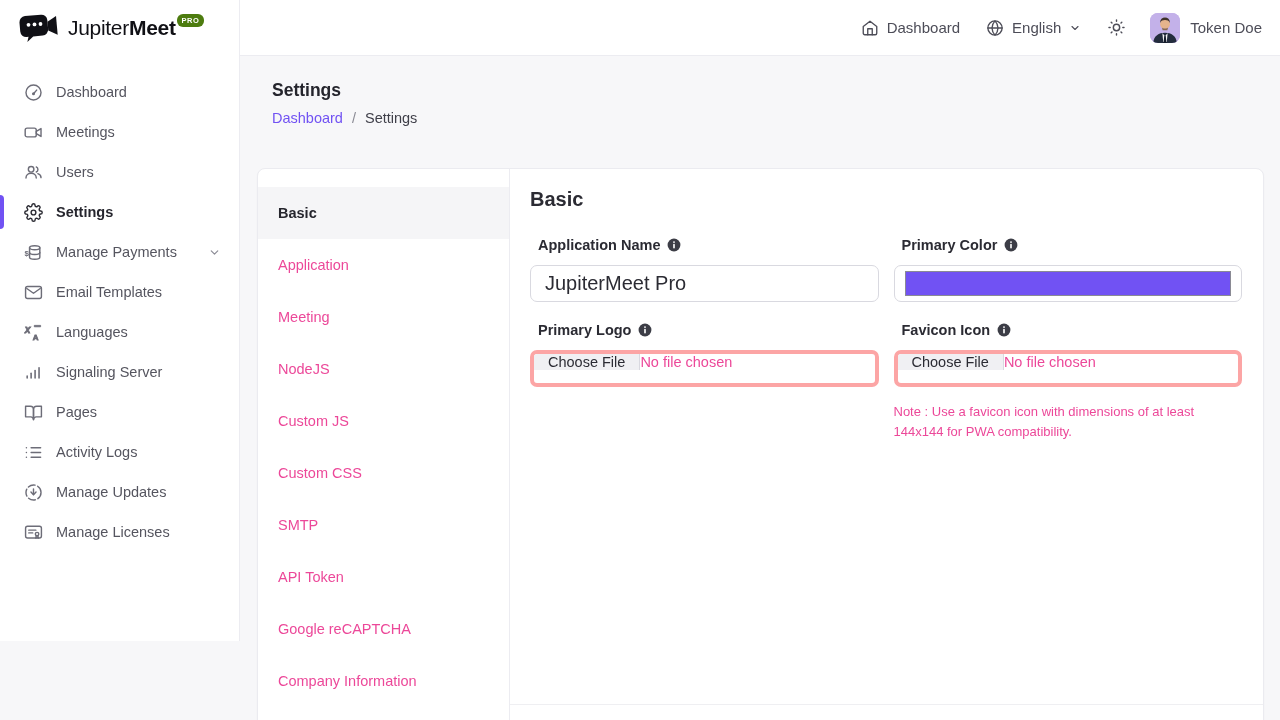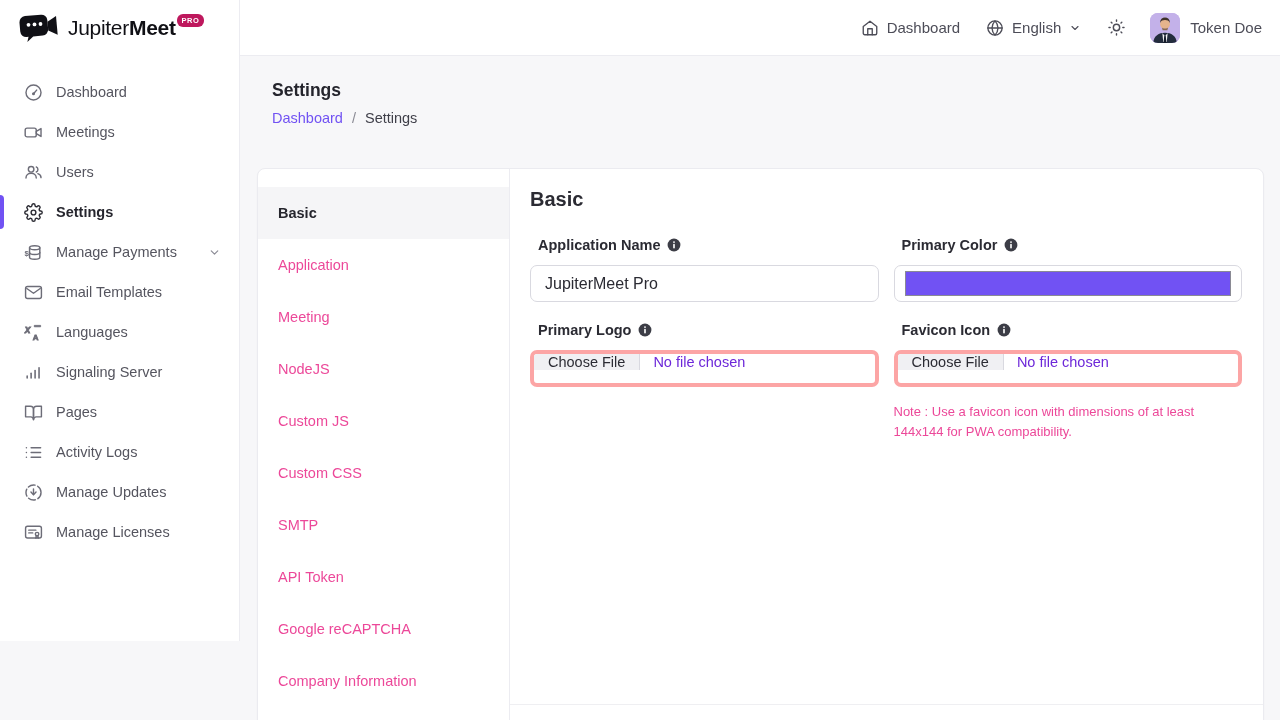--- a/index.html
+++ b/index.html
@@ -15,21 +15,21 @@
     position:absolute; left:0; top:0; width:240px; height:641px;
     background:#ffffff; border-right:1px solid #ececf1; z-index:3;
   }
   .logo {
     height:56px; display:flex; align-items:center; padding-left:18px; cursor:pointer;
   }
   .brand-text { font-size:21px; color:#101015; margin-left:8px; letter-spacing:-0.3px; display:flex; align-items:flex-start; }
   .brand-light { font-weight:500; }
   .brand-bold { font-weight:800; }
   .pro-badge {
-    background:#be185d; color:#fff; font-size:7.5px; font-weight:700;
+    background:#4d7c0f; color:#fff; font-size:7.5px; font-weight:700;
     border-radius:6px; padding:2px 5px; margin-left:1px; margin-top:-2px; letter-spacing:.5px;
   }
   .nav { padding-top:16px; }
   .nav-item {
     position:relative; height:40px; display:flex; align-items:center;
     padding:0 18px 0 24px; cursor:pointer; color:#55555f;
   }
   .nav-item .nav-icon { width:19px; height:19px; margin-right:13px; flex:0 0 auto; }
   .nav-item .nav-icon svg { stroke:#6d6d78; }
   .nav-label { font-size:14.5px; }
@@ -95,37 +95,37 @@
   .form-grid {
     display:grid; grid-template-columns:1fr 1fr; column-gap:15px; row-gap:20px;
     margin-top:26px;
   }
   .field-label {
     display:flex; align-items:center; gap:7px;
     font-size:14.5px; font-weight:700; color:#2b2b33; margin-bottom:12px;margin-left:8px;
   }
   .text-input {
     width:100%; height:37px; border:1px solid #d9d9e0; border-radius:7px;
-    padding:0 14px; font-size:16px; color:#2b2b33; background:#fff; outline:none;
+    padding:0 14px; font-size:20px; color:#2b2b33; background:#fff; outline:none;
     font-family:"Liberation Sans","DejaVu Sans",sans-serif;
   }
   .color-frame {
     width:100%; height:37px; border:1px solid #d9d9e0; border-radius:7px;
     padding:5px 10px; cursor:pointer; background:#fff;
   }
   .color-swatch { width:100%; height:100%; border:1px solid #8a8a94; }
   .file-input {
     width:100%; height:37px; border:4px solid #fca5a5; border-radius:7px;
     display:flex; align-items:flex-start; overflow:hidden; background:#fff; cursor:pointer;
   }
   .file-btn {
     background:#f0f0f3; border-right:1px solid #d9d9e0; padding:0 14px;
     display:flex; align-items:center; font-size:14.5px; color:#2b2b33; white-space:nowrap;
   }
-  .file-status { display:flex; align-items:center; padding-left:13px; font-size:14.5px; color:#6d28d9; }
+  .file-status { display:flex; align-items:center; font-size:14.5px; color:#ec4899; }
   .note { margin-top:15px; font-size:13px; line-height:20px; color:#ec4899; max-width:340px; }
 
   .panel-footer {
     border-top:1px solid #efeff2; padding:16px 20px; display:flex; justify-content:flex-end;
   }
 </style>
 </head>
 <body>
 
 <aside class="sidebar">

